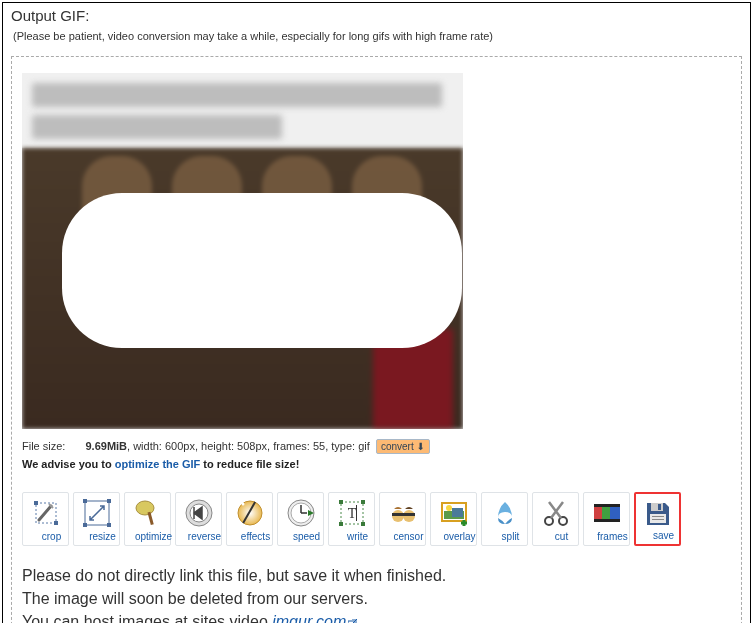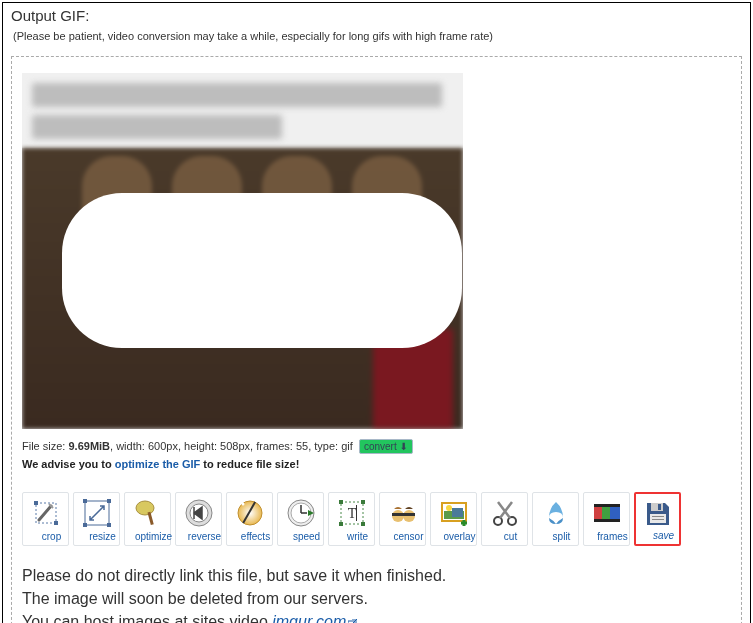--- a/index.html
+++ b/index.html
@@ -12,29 +12,29 @@
 .caption-blur { position: absolute; top: 0; left: 0; right: 0; height: 75px; background: #f0f0f0; }
 .caption-line { position: absolute; left: 10px; background: #bdbdbd; height: 24px; border-radius: 2px; filter: blur(3px); }
 .cl1 { top: 10px; width: 410px; }
 .cl2 { top: 42px; width: 250px; }
 .scene { position: absolute; top: 75px; left: 0; right: 0; bottom: 0; background: linear-gradient(180deg,#4a3a2a 0%, #3a2a20 100%); filter: blur(2px); }
 .door { position: absolute; top: 8px; width: 70px; height: 100px; background: #8a6a4a; border-radius: 30px 30px 0 0; opacity: .6; }
 .d1 { left: 60px; } .d2 { left: 150px; } .d3 { left: 240px; } .d4 { left: 330px; }
 .blob-white { position: absolute; top: 120px; left: 40px; width: 400px; height: 155px; background: #fff; border-radius: 60px; }
 .figure-red { position: absolute; right: 10px; bottom: 0; width: 80px; height: 100px; background: #7a1820; filter: blur(2px); }
 .fileinfo { font-size: 11px; color: #333; margin: 10px 0 4px 0; }
-.fileinfo b { font-weight: bold; }
-.convert-btn { display: inline-block; border: 1px solid #a8b8c8; background: #22c55e; padding: 1px 4px; font-size: 10px; color: #345; margin-left: 3px; cursor: pointer; border-radius: 2px; }
+.fileinfo b { font-weight: bold; margin-left: 17px; }
+.convert-btn { display: inline-block; border: 1px solid #a8b8c8; background: #fdba74; padding: 1px 4px; font-size: 10px; color: #345; margin-left: 3px; cursor: pointer; border-radius: 2px; }
 .convert-btn .arr { color: #345; font-size: 10px; }
 .advise { font-size: 11px; color: #222; margin: 4px 0 22px 0; }
 .advise b { font-weight: bold; }
 .advise a { color: #1a5ca8; text-decoration: none; font-weight: bold; }
 .toolbar { display: flex; gap: 4px; align-items: stretch; flex-wrap: nowrap; }
 .tool { width: 47px; height: 54px; border: 1px solid #dfe3e7; border-radius: 2px; display: flex; flex-direction: column; align-items: center; justify-content: space-between; padding: 3px 0 3px 0; color: #1a5ca8; font-size: 10px; cursor: pointer; background: #fff; }
-.tool.highlight { border: 2px solid #e33; font-style: italic; }
+.tool.highlight { border: 2px solid #e33; }
 .tool .icon { width: 34px; height: 34px; display: flex; align-items: center; justify-content: center; }
 .tool-label { color: #1a5ca8; margin-left: 12px; }
 .bottom-text { font-size: 16px; color: #333; margin-top: 18px; line-height: 1.45; }
 .bottom-text a { color: #1a5ca8; text-decoration: none; font-style: italic; }
 .ext-icon { display: inline-block; width: 9px; height: 9px; margin-left: 2px; vertical-align: middle; }
 svg { display: block; }
 </style>
 </head>
 <body>
 
@@ -187,36 +187,36 @@
               <rect x="13" y="10" width="11" height="9" fill="#4a7a9a"></rect>
               <path d="M22 25 L28 25 M25 22 L25 28" stroke="#2a8a2a" stroke-width="3"></path>
             </svg>
         </span>
         <span class="tool-label">overlay</span>
       </div>
 
       <div class="tool">
         <span class="icon">
           <svg width="30" height="30" viewBox="0 0 30 30">
+              <path d="M15 4 Q8 10 8 20 Q8 14 15 14 Q22 14 22 20 Q22 10 15 4 Z" fill="#6ab0e0"></path>
+              <path d="M8 20 Q8 26 15 26 Q12 22 8 20 Z M22 20 Q22 26 15 26 Q18 22 22 20 Z" fill="#4a90c8"></path>
+            </svg>
+        </span>
+        <span class="tool-label">split</span>
+      </div>
+
+      <div class="tool">
+        <span class="icon">
+          <svg width="30" height="30" viewBox="0 0 30 30">
               <circle cx="8" cy="23" r="4" fill="none" stroke="#444" stroke-width="2"></circle>
               <circle cx="22" cy="23" r="4" fill="none" stroke="#444" stroke-width="2"></circle>
               <path d="M10 20 L22 4 M20 20 L8 4" stroke="#888" stroke-width="2.5"></path>
             </svg>
         </span>
         <span class="tool-label">cut</span>
-      </div>
-
-      <div class="tool">
-        <span class="icon">
-          <svg width="30" height="30" viewBox="0 0 30 30">
-              <path d="M15 4 Q8 10 8 20 Q8 14 15 14 Q22 14 22 20 Q22 10 15 4 Z" fill="#6ab0e0"></path>
-              <path d="M8 20 Q8 26 15 26 Q12 22 8 20 Z M22 20 Q22 26 15 26 Q18 22 22 20 Z" fill="#4a90c8"></path>
-            </svg>
-        </span>
-        <span class="tool-label">split</span>
       </div>
 
       <div class="tool">
         <span class="icon">
           <svg width="30" height="30" viewBox="0 0 30 30">
               <rect x="2" y="6" width="10" height="18" fill="#d04040"></rect>
               <rect x="10" y="6" width="10" height="18" fill="#40a040"></rect>
               <rect x="18" y="6" width="10" height="18" fill="#3060c0"></rect>
               <rect x="2" y="6" width="26" height="3" fill="#222"></rect>
               <rect x="2" y="21" width="26" height="3" fill="#222"></rect>

